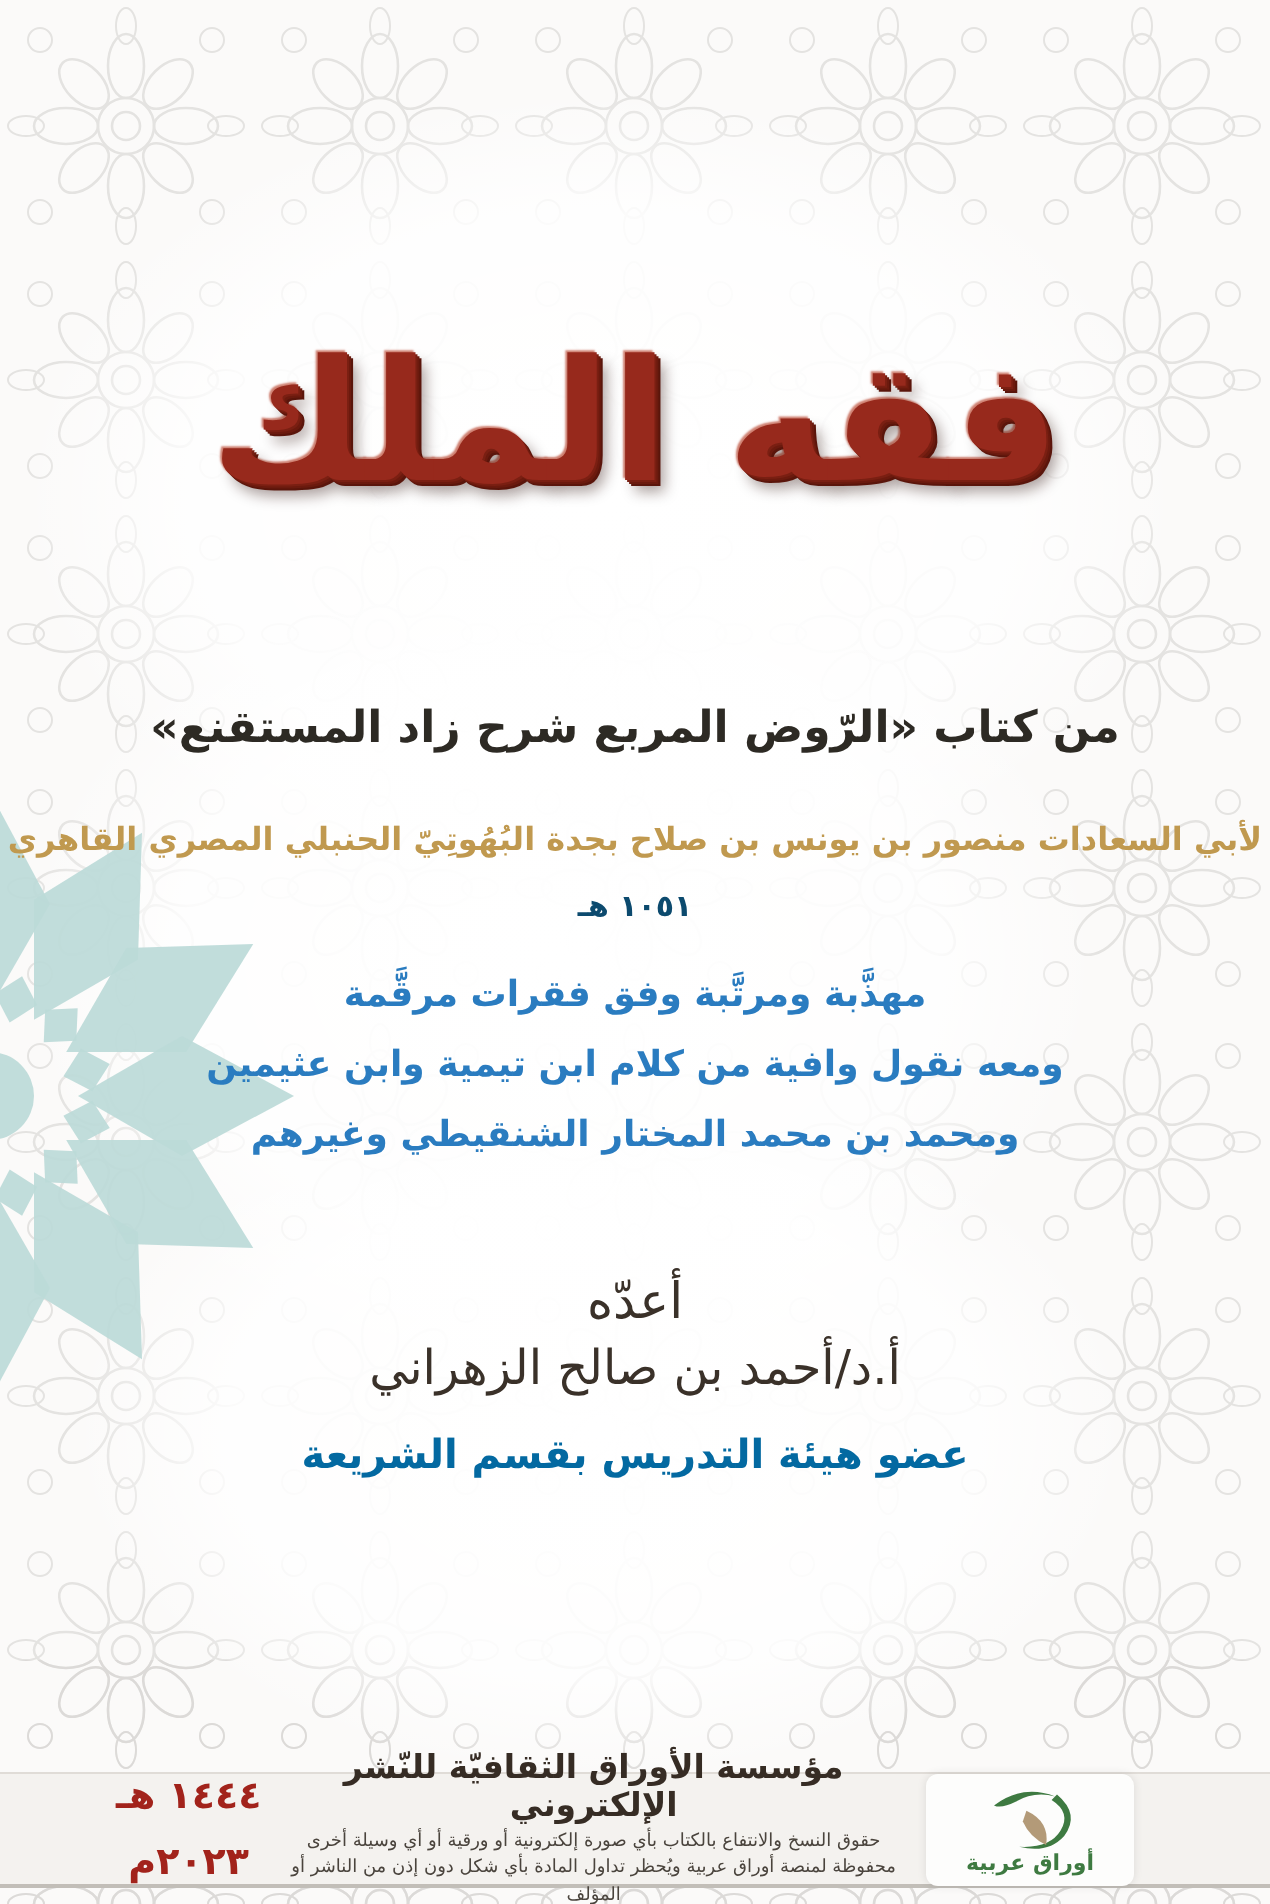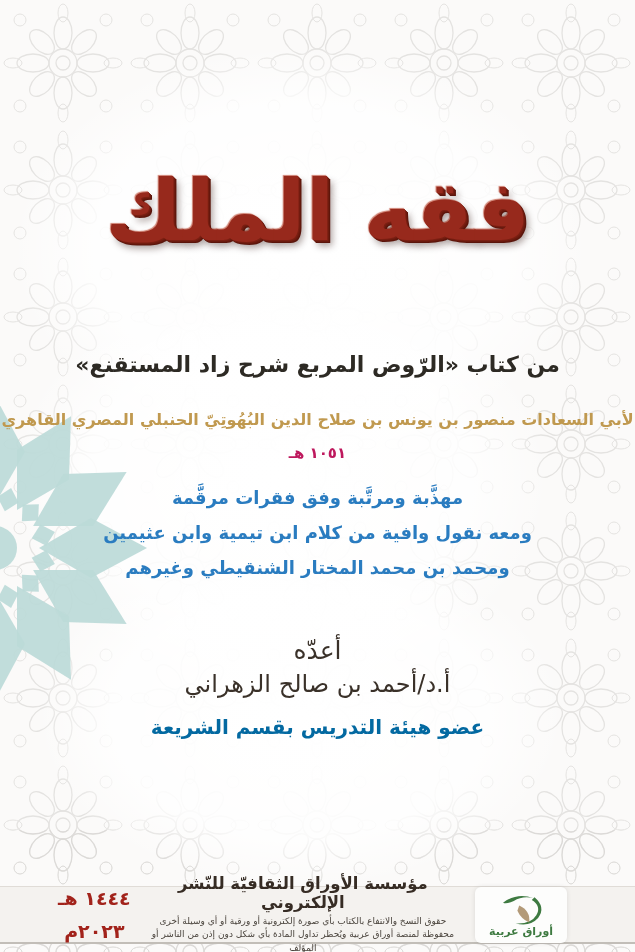--- a/index.html
+++ b/index.html
@@ -14,34 +14,34 @@
   .txt { position:absolute; left:0; right:0; text-align:center; }
 
   .book-title {
     top:162px; font-size:84px; font-weight:bold; color:#97291c;
     text-shadow: 1px 1px 0 #7a1f12, 2px 2px 0 #6b1a0e, 3px 3px 0 #5a150b,
                  5px 6px 7px rgba(40,10,5,.38), -1px -1px 1px #cf7f70;
     letter-spacing:1px;
   }
   .source-line   { top:352px; font-size:22px; font-weight:bold; color:#2d2a24; }
   .orig-author   { top:410px; font-size:16px; font-weight:bold; color:#c0994f; }
-  .death-year    { top:444px; font-size:15px; font-weight:bold; color:#be185d; }
+  .death-year    { top:444px; font-size:15px; font-weight:bold; color:#0c4a6e; }
   .features      { top:480px; font-size:18px; font-weight:bold; color:#2a7cc0; line-height:1.95; }
   .prepared-by   { top:636px; font-size:25px; color:#3a3129; }
   .author-name   { top:670px; font-size:24px; color:#3a3129; }
   .author-title  { top:715px; font-size:20px; font-weight:bold; color:#0369a1; }
   .author-univ   { top:765px; font-size:20px; font-weight:bold; color:#a44e30; }
 
   .publisher-bar {
     position:absolute; left:0; right:0; top:886px; height:58px;
     background:#f4f2ef; border-top:1px solid #e0dcd7; border-bottom:2px solid #c2beb8;
     display:flex; align-items:center; direction:rtl;
   }
   .logo-box {
-    margin-right:68px; width:92px; height:56px; background:#fdfdfc;
+    margin-right:68px; width:104px; height:56px; background:#fdfdfc;
     border-radius:6px; box-shadow:0 0 5px rgba(0,0,0,.10);
     display:flex; flex-direction:column; align-items:center; justify-content:center;
   }
   .logo-text { font-size:11px; font-weight:bold; color:#3e7a41; margin-top:-2px; }
   .pub-block { flex:1; text-align:center; padding:0 6px; }
   .pub-name  { font-size:16.5px; font-weight:bold; color:#362c24; }
   .copy-line { font-size:9px; color:#4a443d; line-height:1.45; }
   .copy-wrap { margin-top:3px; }
   .dates-block { margin-left:58px; text-align:center; font-size:19px; font-weight:bold;
                  color:#a2231b; line-height:1.7; white-space:nowrap; }
@@ -123,21 +123,21 @@
         <polygon points="0,-62 11,-50 0,-38 -11,-50" transform="rotate(345)"></polygon>
       </g>
       <circle cx="0" cy="0" r="22"></circle>
     </g>
   </svg>
 
   <h1 class="txt book-title">فقه الملك</h1>
 
   <div class="txt source-line">من كتاب «الرّوض المربع شرح زاد المستقنع»</div>
 
-  <div class="txt orig-author">لأبي السعادات منصور بن يونس بن صلاح الدين البُهُوتِيّ الحنبلي المصري القاهري</div>
+  <div class="txt orig-author">لأبي السعادات منصور بن يونس بن صلاح بجدة البُهُوتِيّ الحنبلي المصري القاهري</div>
 
   <div class="txt death-year">١٠٥١ هـ</div>
 
   <div class="txt features">
     <div>مهذَّبة ومرتَّبة وفق فقرات مرقَّمة</div>
     <div>ومعه نقول وافية من كلام ابن تيمية وابن عثيمين</div>
     <div>ومحمد بن محمد المختار الشنقيطي وغيرهم</div>
   </div>
 
   <div class="txt prepared-by">أعدّه</div>

